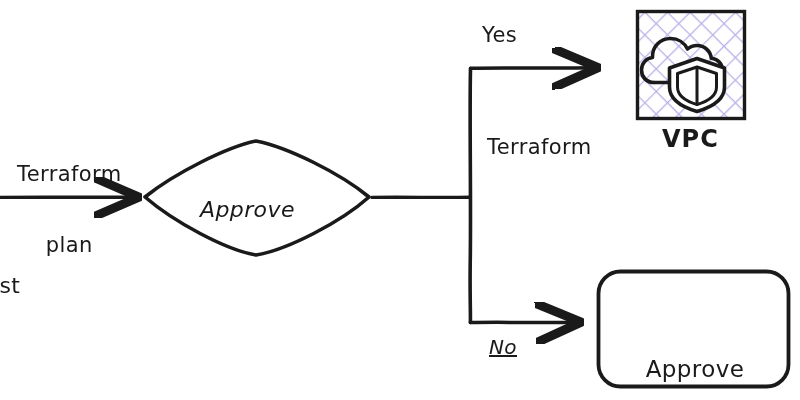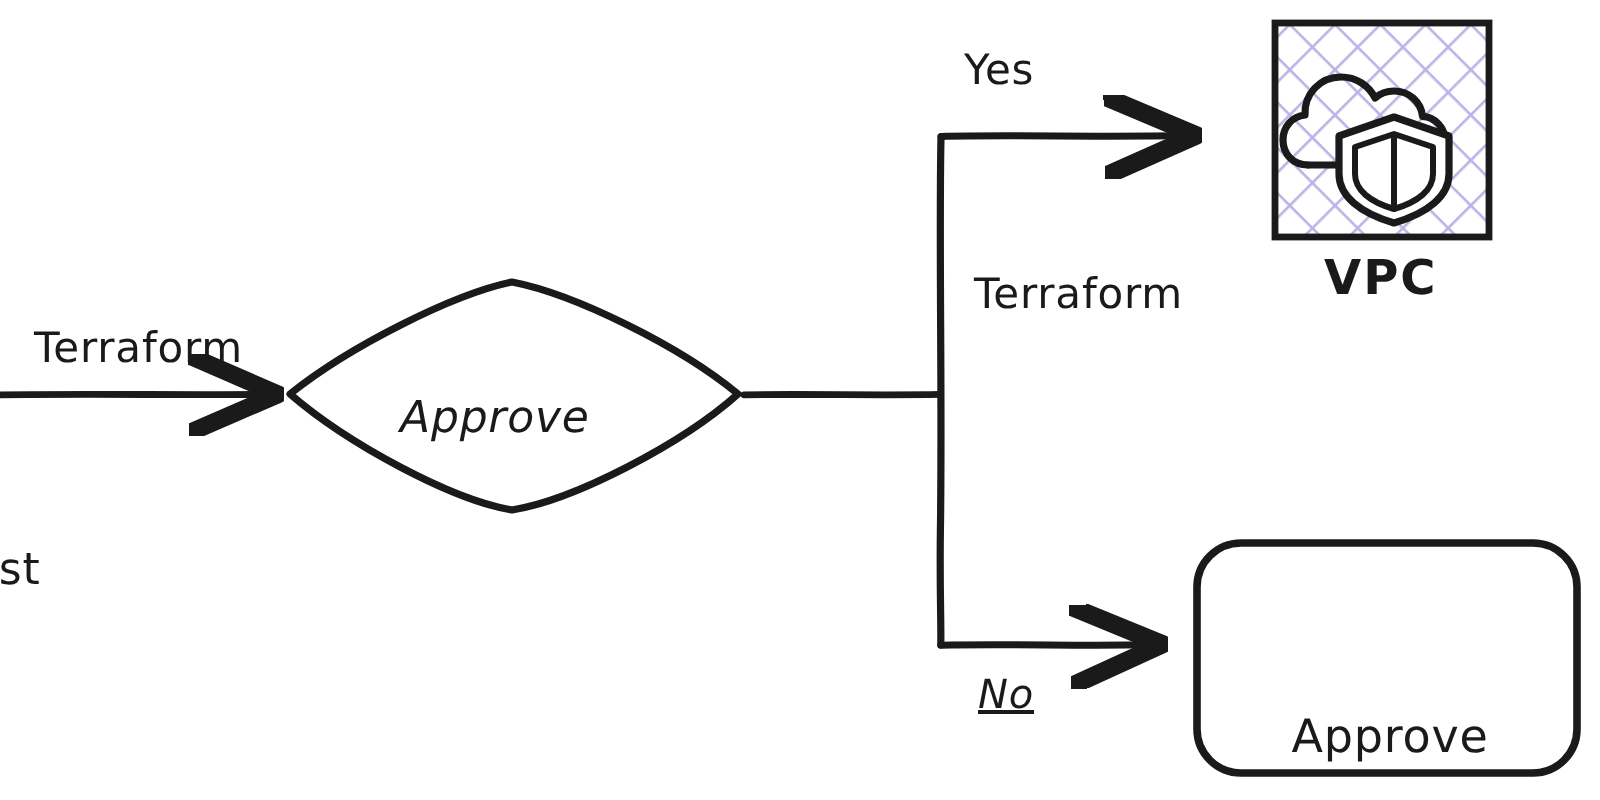--- a/index.html
+++ b/index.html
@@ -145,20 +145,21 @@
       </g>
     </g>
 
     <g>
       <rect x="598.5" y="271.5" width="190" height="115" rx="22" ry="22" fill="#ffffff" stroke="#1a1a1a" stroke-width="3.8"></rect>
     </g>
   </svg>
 
   <div class="hand-text" id="label-terraform-plan">
     <span class="tline">Terraform</span>
+    <span class="tline">plan</span>
   </div>
 
   <div class="hand-text" id="label-actor-clipped">yst</div>
 
   <div class="hand-text" id="text-approve">Approve</div>
 
   <div class="hand-text" id="label-yes">Yes</div>
 
   <div class="hand-text" id="label-terraform-apply">
     <span class="tline">Terraform</span>

